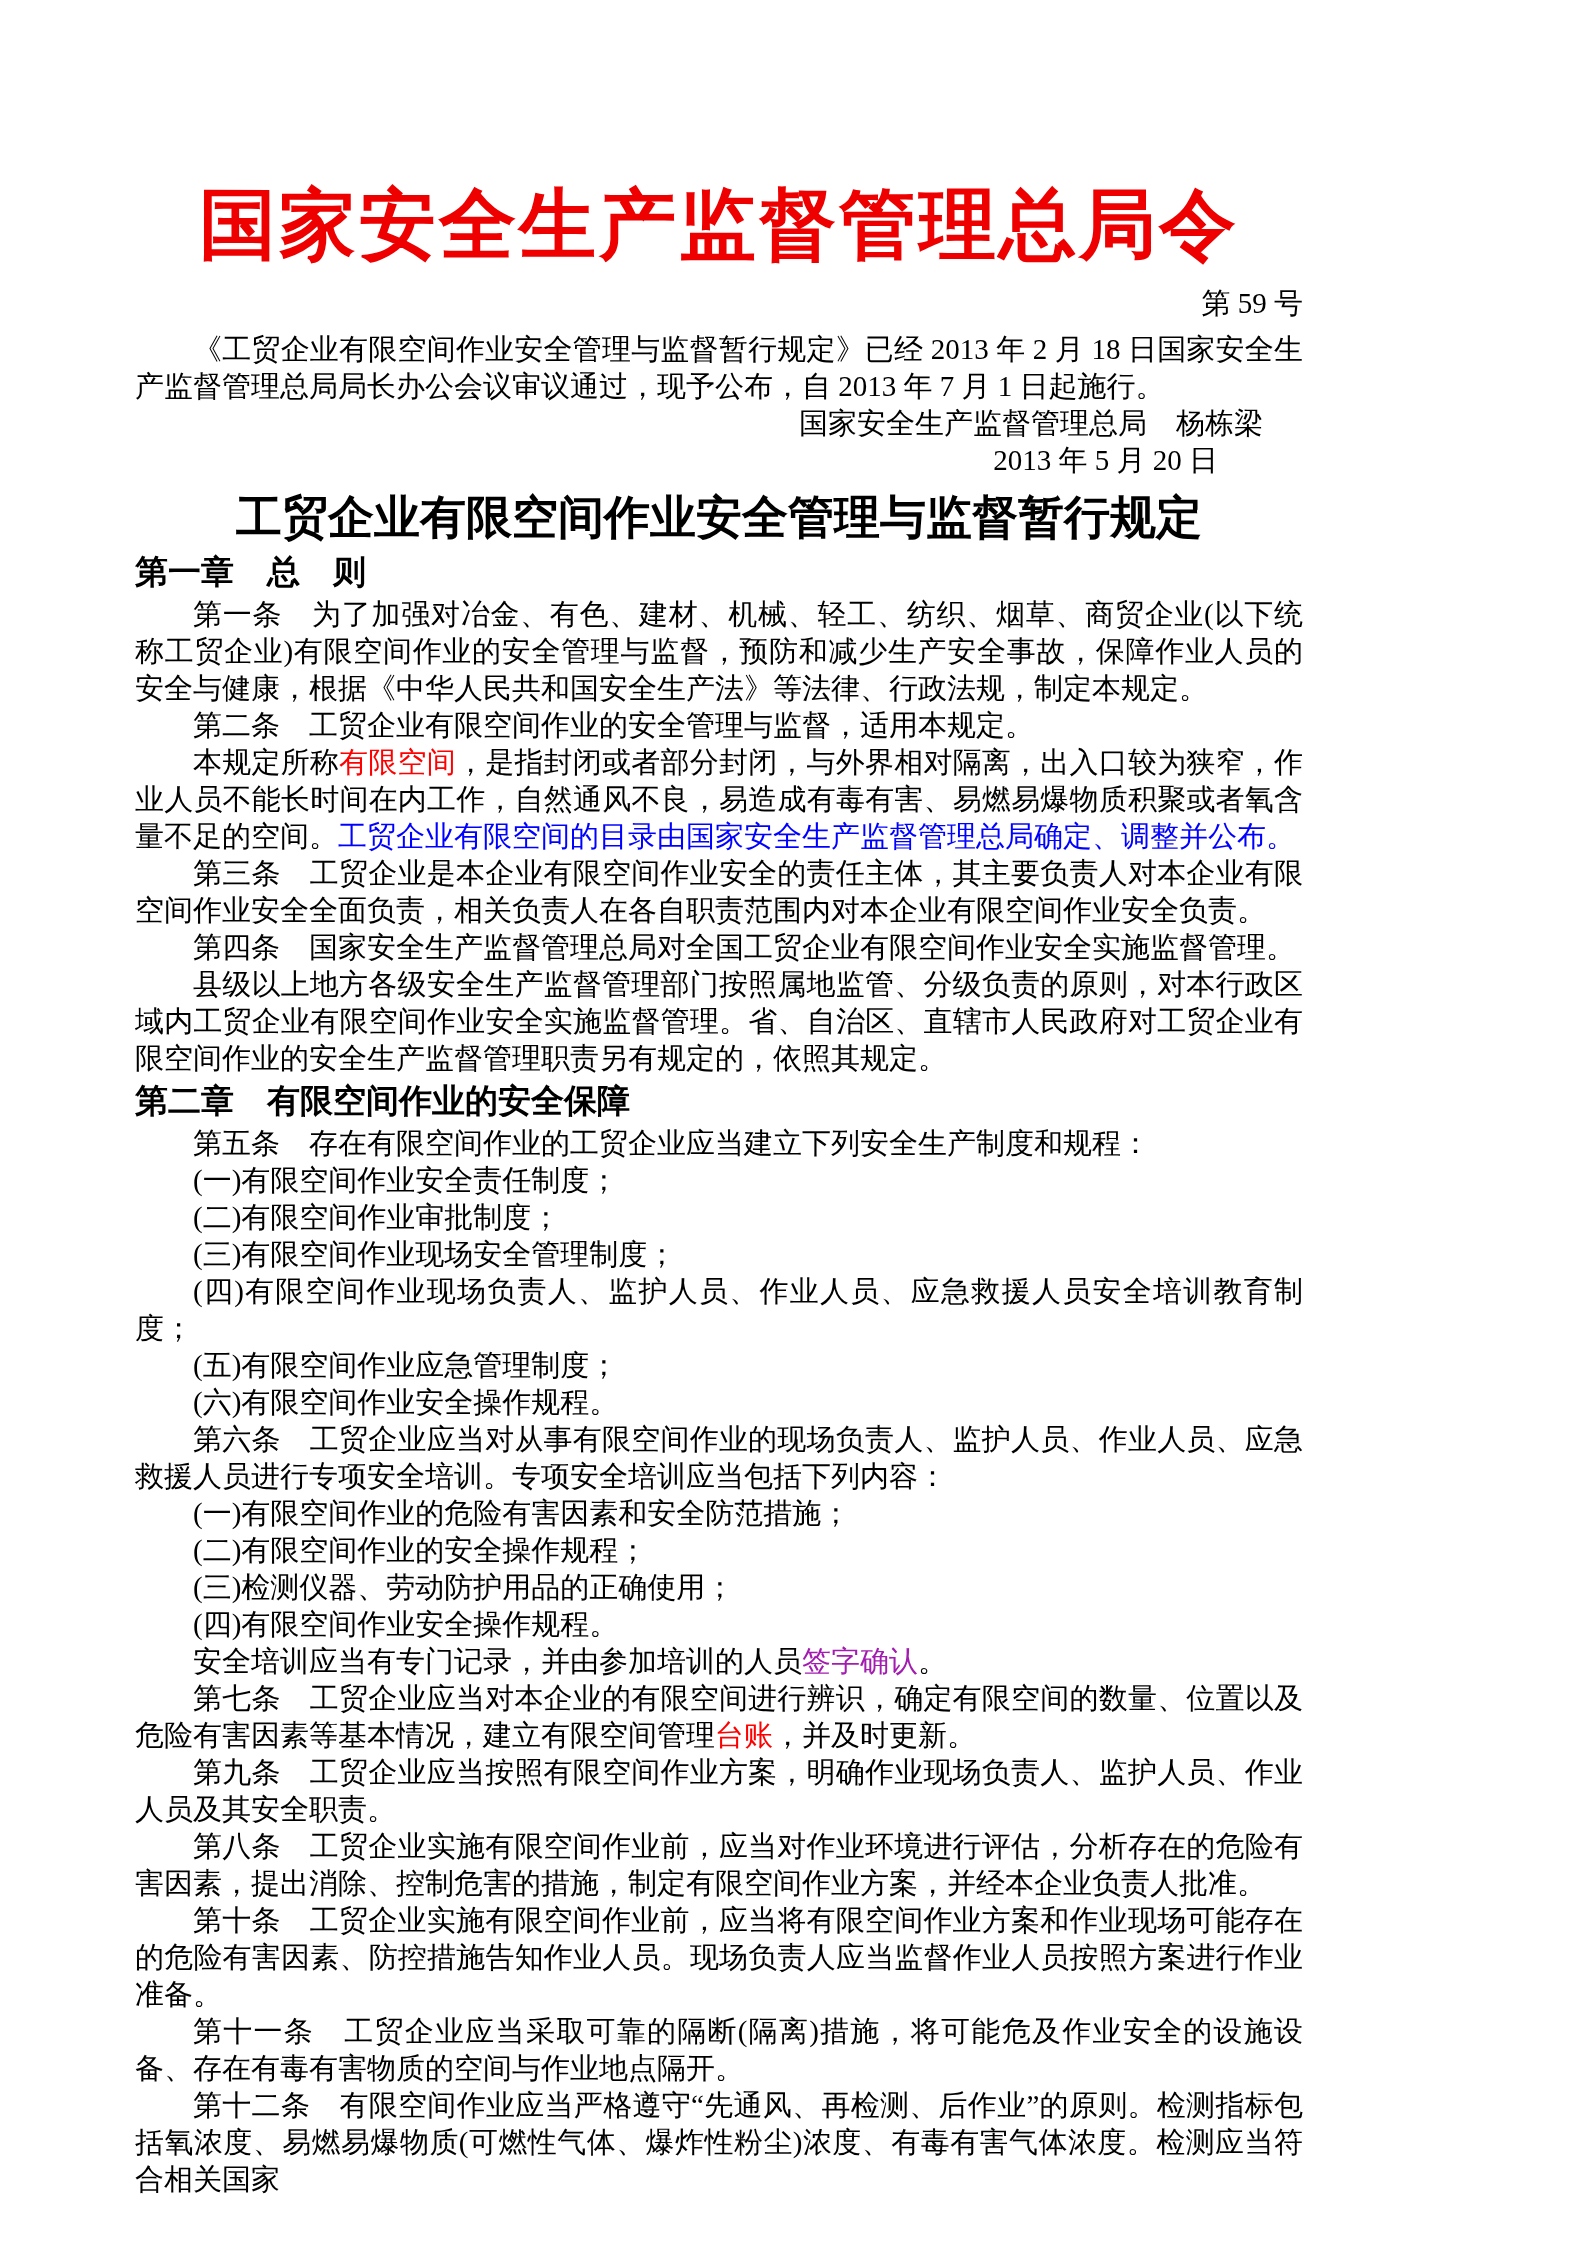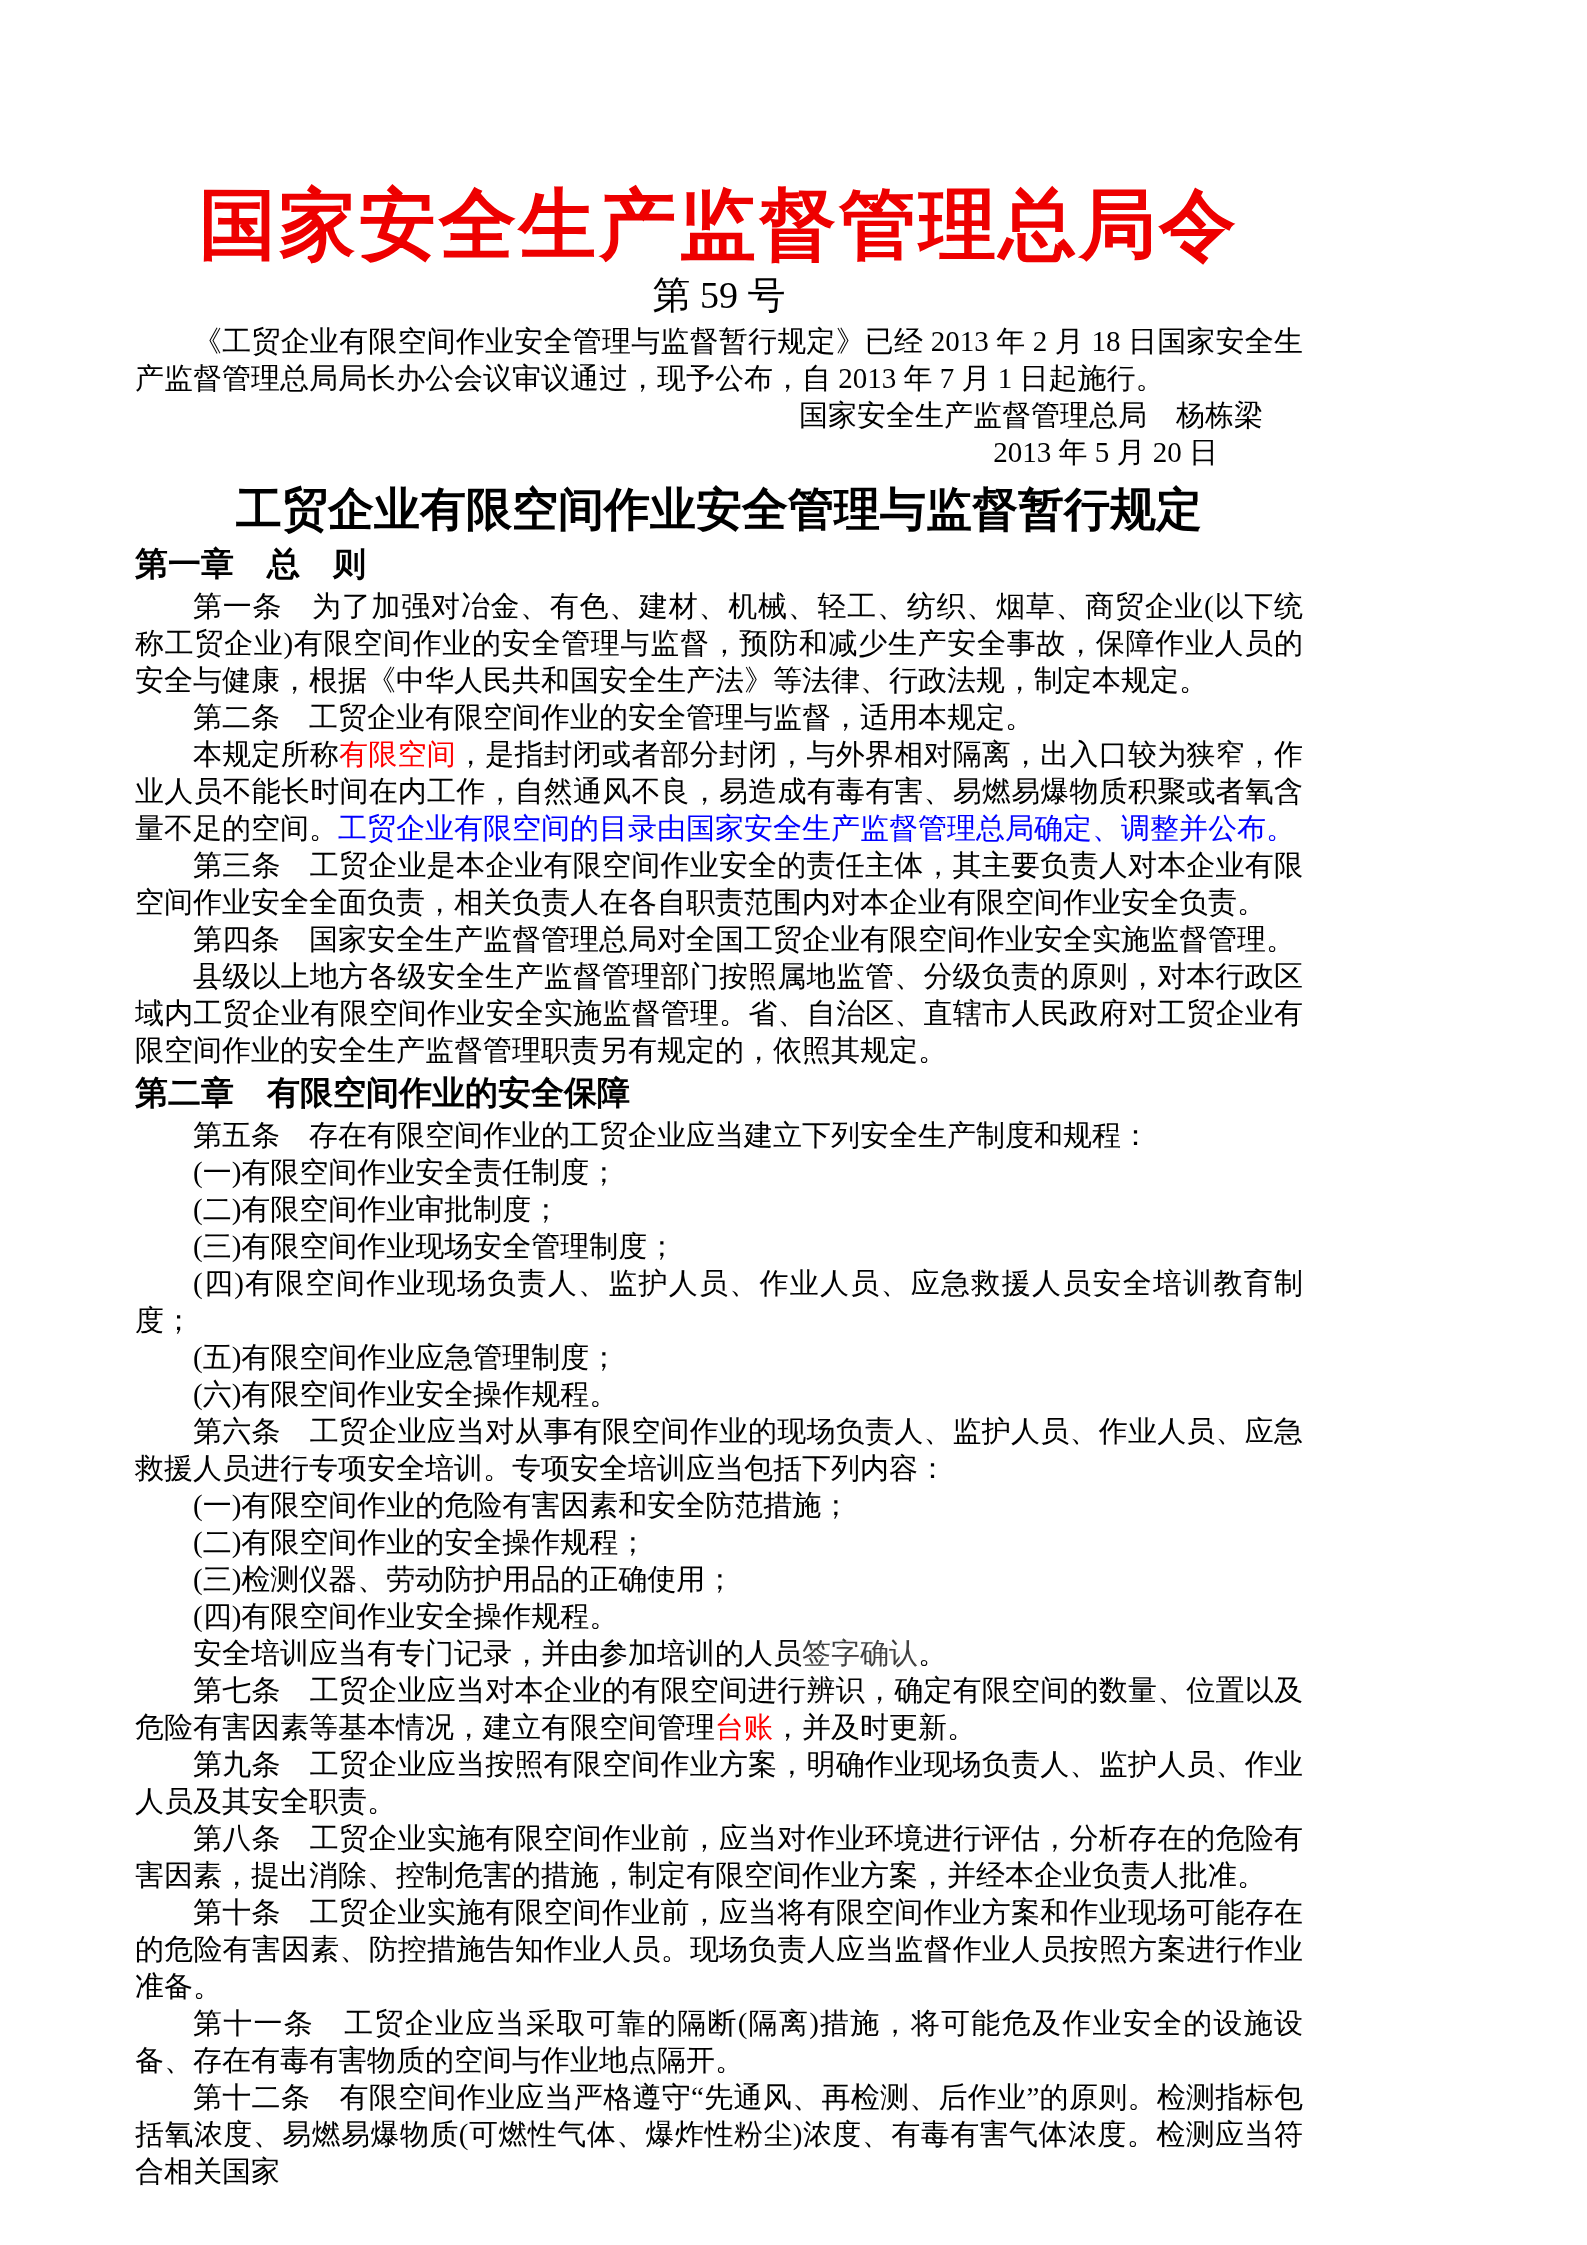--- a/index.html
+++ b/index.html
@@ -19,23 +19,23 @@
     text-align: center;
     font-family: "Liberation Serif", "DejaVu Serif", serif;
     font-weight: bold;
     font-size: 77px;
     line-height: 1.3;
     letter-spacing: 3px;
     color: var(--title-red, #ee0000);
     white-space: nowrap;
   }
   .order-number {
-    margin-top: 2px;
-    text-align: center;
-    font-size: 38px;
+    margin-top: 10px;
+    text-align: right;
+    font-size: 29px;
     line-height: 37px;
   }
   .preamble {
     margin-top: 9px;
     font-size: 29px;
     line-height: 37px;
     text-indent: 2em;
     text-align: justify;
   }
   .sig {
@@ -92,21 +92,21 @@
       <p class="para"><span>(二)有限空间作业审批制度；</span></p>
       <p class="para"><span>(三)有限空间作业现场安全管理制度；</span></p>
       <p class="para"><span>(四)有限空间作业现场负责人、监护人员、作业人员、应急救援人员安全培训教育制度；</span></p>
       <p class="para"><span>(五)有限空间作业应急管理制度；</span></p>
       <p class="para"><span>(六)有限空间作业安全操作规程。</span></p>
       <p class="para"><span>第六条　工贸企业应当对从事有限空间作业的现场负责人、监护人员、作业人员、应急救援人员进行专项安全培训。专项安全培训应当包括下列内容：</span></p>
       <p class="para"><span>(一)有限空间作业的危险有害因素和安全防范措施；</span></p>
       <p class="para"><span>(二)有限空间作业的安全操作规程；</span></p>
       <p class="para"><span>(三)检测仪器、劳动防护用品的正确使用；</span></p>
       <p class="para"><span>(四)有限空间作业安全操作规程。</span></p>
-      <p class="para"><span>安全培训应当有专门记录，并由参加培训的人员</span><span style="color: #404040;">签字确认</span><span>。</span></p>
+      <p class="para"><span>安全培训应当有专门记录，并由参加培训的人员</span><span style="color: #a21caf;">签字确认</span><span>。</span></p>
       <p class="para"><span>第七条　工贸企业应当对本企业的有限空间进行辨识，确定有限空间的数量、位置以及危险有害因素等基本情况，建立有限空间管理</span><span style="color: rgb(255, 0, 0);">台账</span><span>，并及时更新。</span></p>
       <p class="para"><span>第九条　工贸企业应当按照有限空间作业方案，明确作业现场负责人、监护人员、作业人员及其安全职责。</span></p>
       <p class="para"><span>第八条　工贸企业实施有限空间作业前，应当对作业环境进行评估，分析存在的危险有害因素，提出消除、控制危害的措施，制定有限空间作业方案，并经本企业负责人批准。</span></p>
       <p class="para"><span>第十条　工贸企业实施有限空间作业前，应当将有限空间作业方案和作业现场可能存在的危险有害因素、防控措施告知作业人员。现场负责人应当监督作业人员按照方案进行作业准备。</span></p>
       <p class="para"><span>第十一条　工贸企业应当采取可靠的隔断(隔离)措施，将可能危及作业安全的设施设备、存在有毒有害物质的空间与作业地点隔开。</span></p>
       <p class="para"><span>第十二条　有限空间作业应当严格遵守“先通风、再检测、后作业”的原则。检测指标包括氧浓度、易燃易爆物质(可燃性气体、爆炸性粉尘)浓度、有毒有害气体浓度。检测应当符合相关国家</span></p>
     </div>
 </div>
 
 </body></html>

